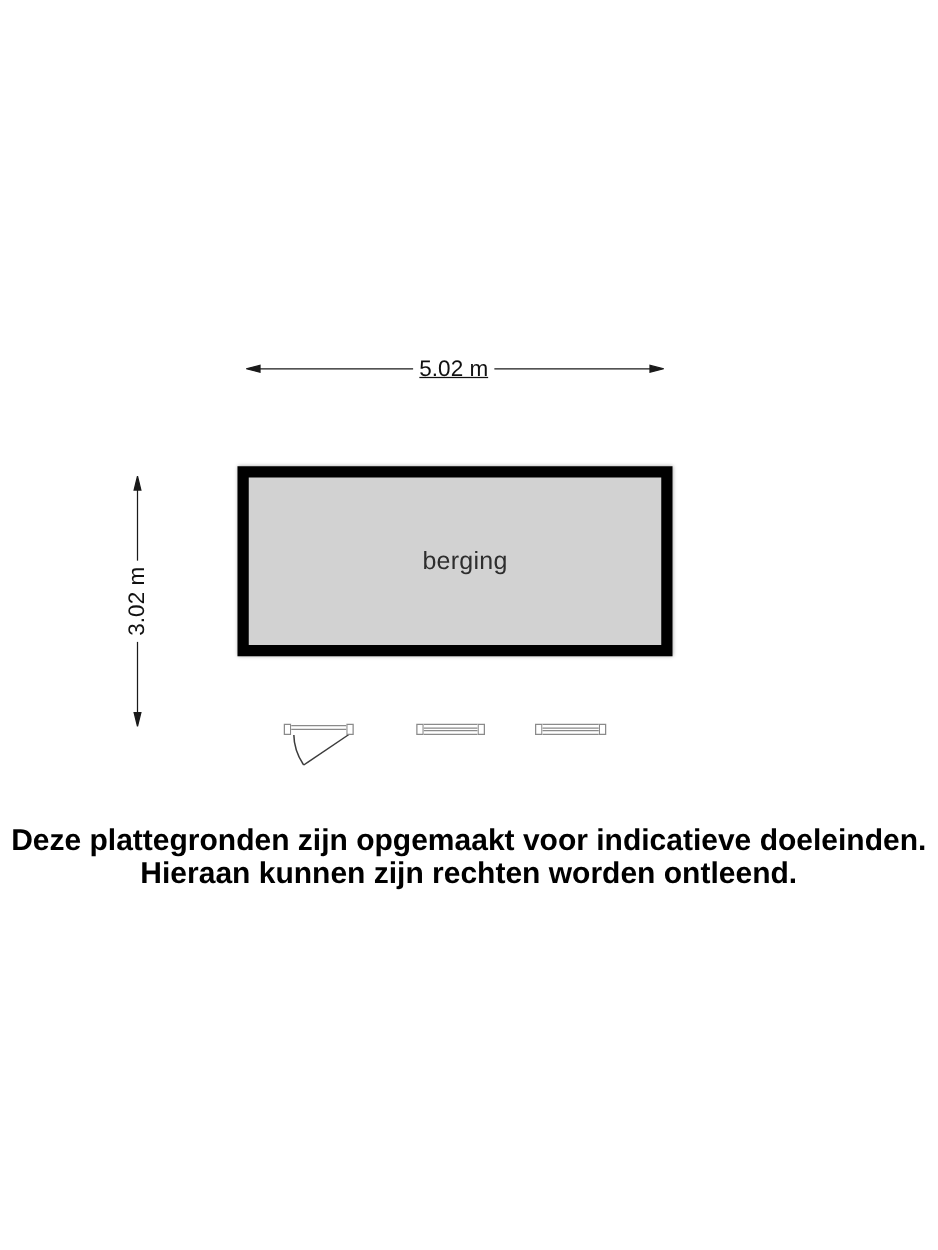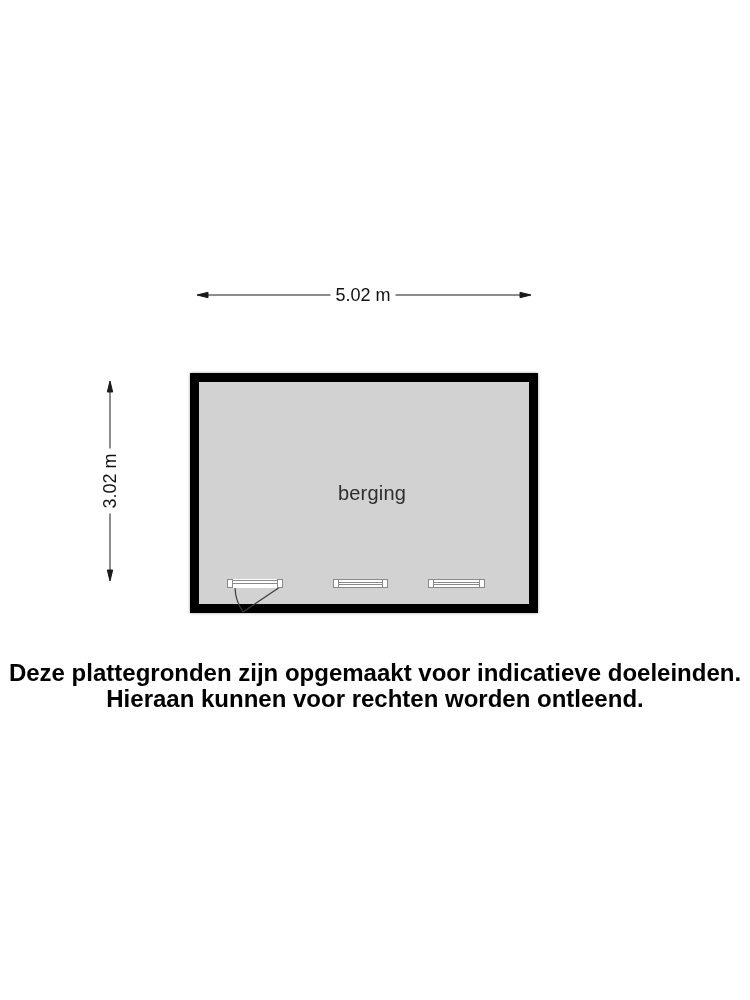--- a/index.html
+++ b/index.html
@@ -2,21 +2,21 @@
 <html><head>
 <meta charset="utf-8">
 <style>
   html,body{margin:0;padding:0;background:#fff;}
   .canvas{
     position:relative;width:750px;height:1000px;background:#fff;overflow:hidden;
     font-family:"Liberation Sans",sans-serif;
   }
   
   .room{
-    position:absolute;left:190px;top:373px;width:348px;height:240px;
+    position:absolute;left:190px;top:373px;width:348px;height:152px;
     box-sizing:border-box;border:9px solid #000;background:#d2d2d2;
     box-shadow:0 0 3px rgba(0,0,0,.35);
     display:flex;align-items:center;justify-content:center;padding-left:16px;
   }
   .room-label{
     font-size:20px;color:#2e2e2e;letter-spacing:.2px;
   }
   
   .opening{
     position:absolute;top:579px;height:9px;display:flex;z-index:3;
@@ -45,21 +45,21 @@
   .window-2{left:428px;width:57px;}
   
   .overlay{
     position:absolute;left:0;top:0;width:750px;height:1000px;z-index:2;
   }
   
   .dim-label{
     position:absolute;z-index:4;background:#fff;color:#111;
     font-size:18px;padding:1px 5px;white-space:nowrap;
   }
-  .dim-width{left:363px;top:295px;transform:translate(-50%,-50%);}
+  .dim-width{left:363px;top:295px;transform:translate(-50%,-50%);text-decoration:underline;}
   .dim-height{left:110px;top:481px;transform:translate(-50%,-50%) rotate(-90deg);}
   
   .disclaimer{
     position:absolute;left:0;top:660px;width:750px;text-align:center;
     font-weight:700;font-size:24px;line-height:26px;color:#000;z-index:1;
   }
 </style>
 </head>
 <body>
 
@@ -112,16 +112,16 @@
       <line x1="280" y1="587" x2="243" y2="612"></line>
       <path d="M 235 587 A 45 45 0 0 0 243 612"></path>
     </g>
   </svg>
 
   <span class="dim-label dim-width">5.02 m</span>
   <span class="dim-label dim-height">3.02 m</span>
 
   <div class="disclaimer">
     <div>Deze plattegronden zijn opgemaakt voor indicatieve doeleinden.</div>
-    <div>Hieraan kunnen voor rechten worden ontleend.</div>
+    <div>Hieraan kunnen zijn rechten worden ontleend.</div>
   </div>
 
 </div>
 
 </body></html>

